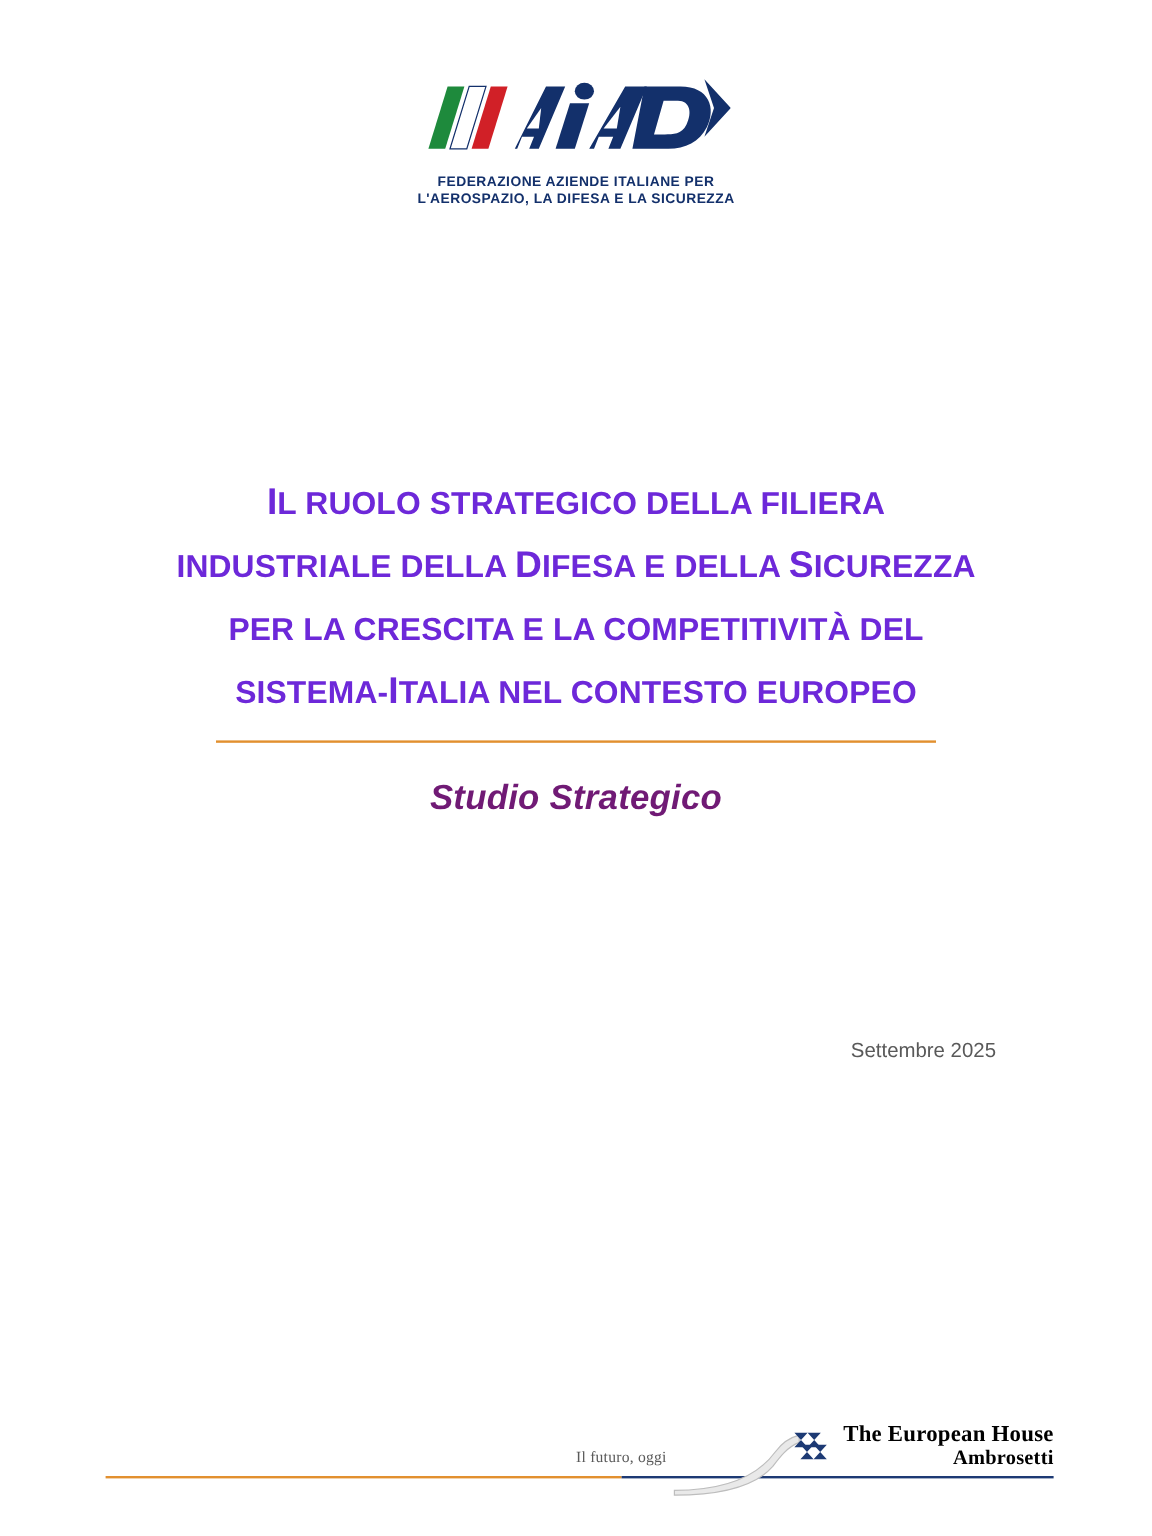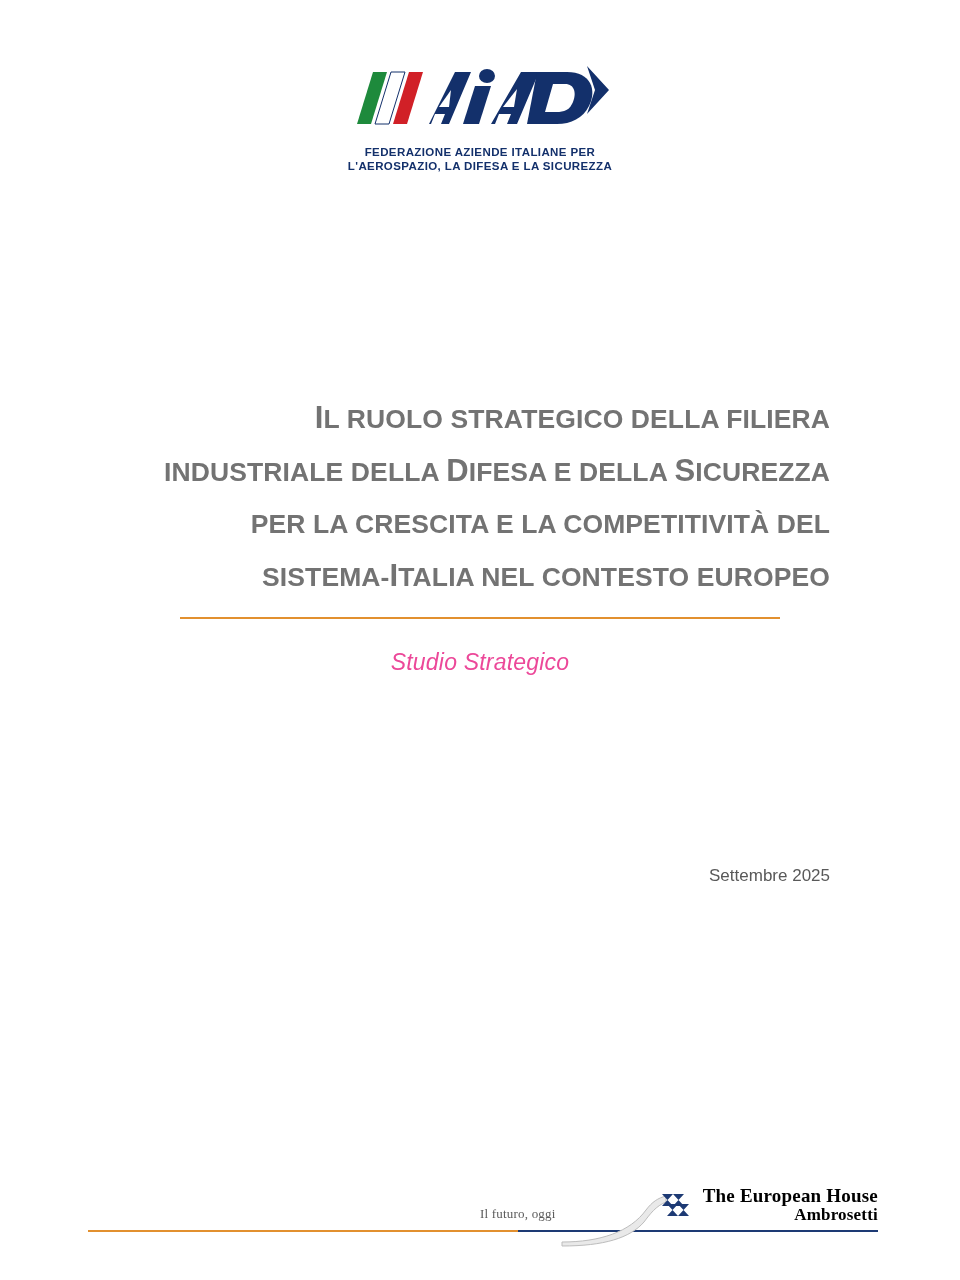--- a/index.html
+++ b/index.html
@@ -52,49 +52,48 @@
   
   .title-block {
     position: absolute;
     top: 392px;
     left: 130px;
     width: 700px;
     text-align: center;
   }
   .doc-title {
     font-family: "Liberation Sans", sans-serif;
-    color: #737373;
+    color: #6d28d9;
     font-weight: bold;
     font-size: 26.5px;
     line-height: 52px;
     letter-spacing: 0.1px;
     margin: 0;
-    text-align: right;
   }
   .doc-title .ln {
     display: block;
     white-space: nowrap;
   }
   
   .doc-title .cap {
     font-size: 31px;
   }
   .title-rule {
     margin: 14px auto 0 auto;
     width: 600px;
     height: 1.5px;
     background: #e2902f;
   }
   .subtitle {
     margin-top: 30px;
     font-family: "Liberation Sans", sans-serif;
     font-style: italic;
-    font-weight: normal;
-    font-size: 23px;
-    color: #ec4899;
+    font-weight: bold;
+    font-size: 29px;
+    color: #701a75;
     letter-spacing: 0.2px;
   }
 
   .date-line {
     position: absolute;
     top: 866px;
     left: 130px;
     width: 700px;
     text-align: right;
     font-family: "Liberation Sans", sans-serif;

